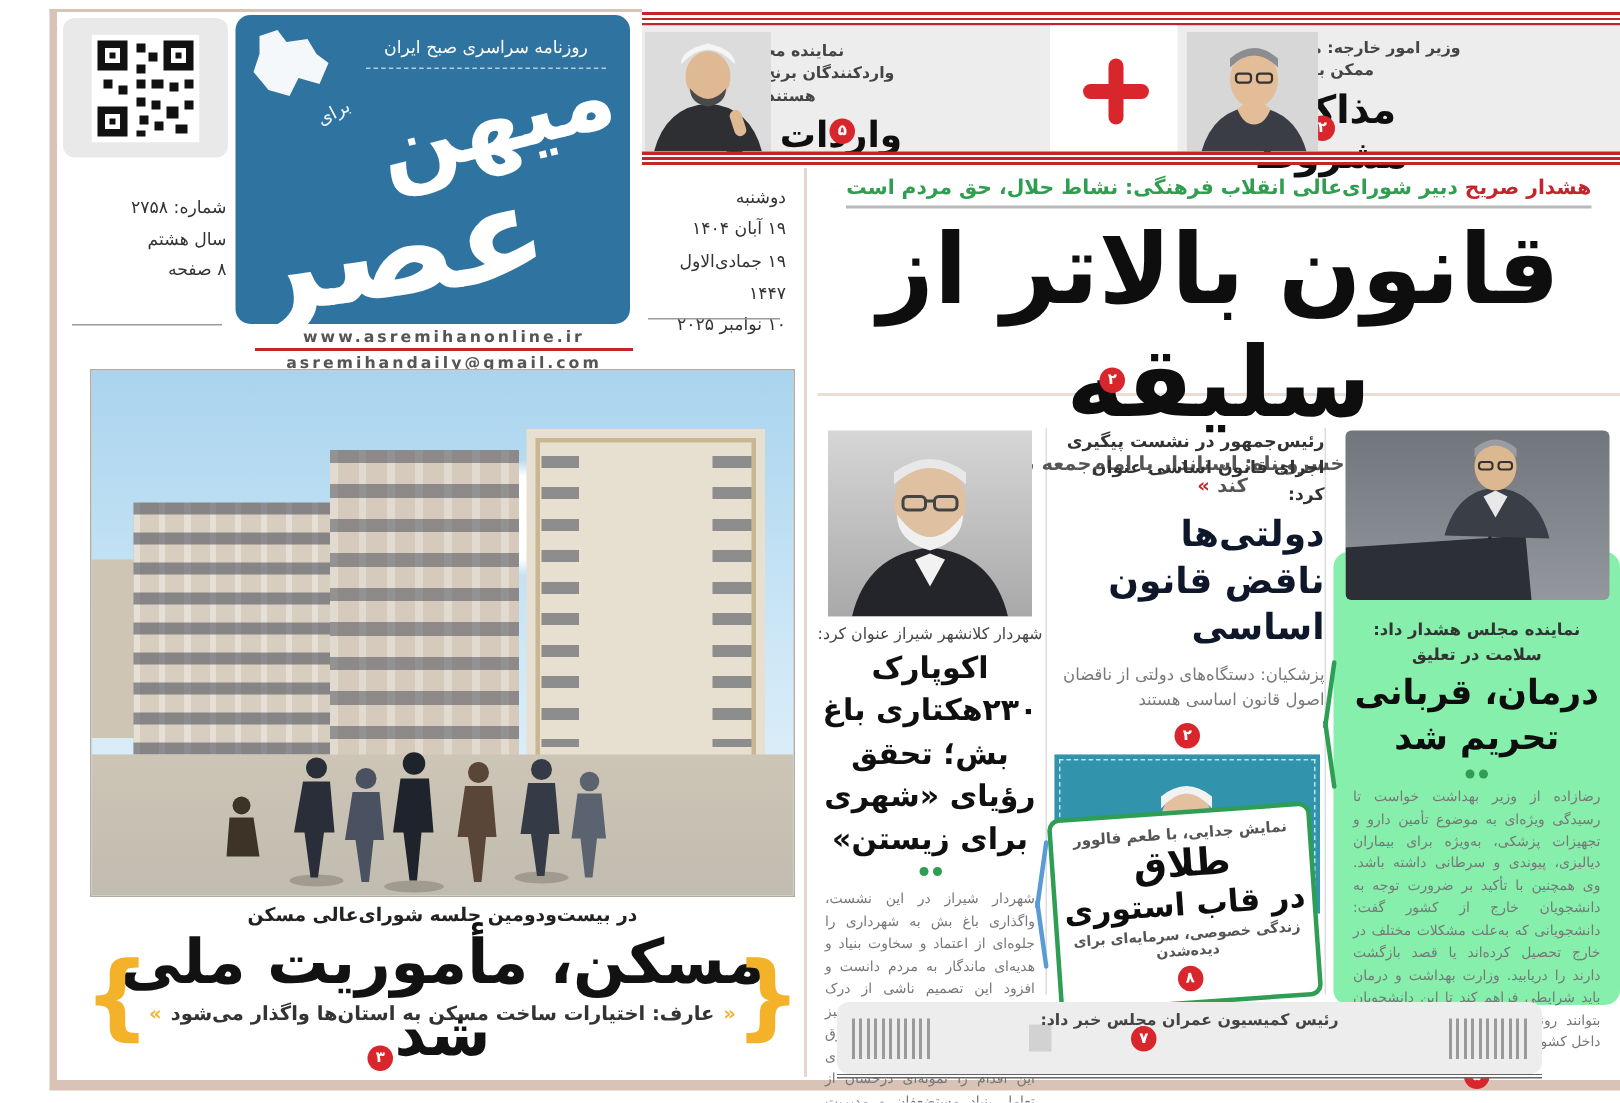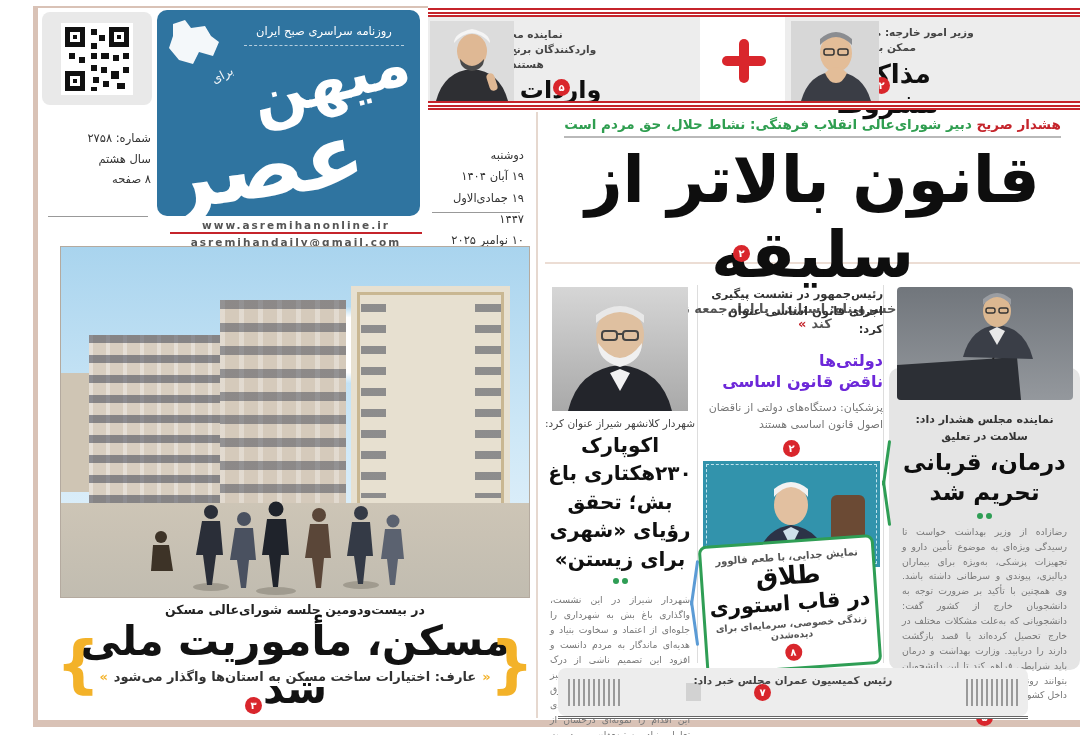--- a/index.html
+++ b/index.html
@@ -57,21 +57,21 @@
   .iran-map { position:absolute; top:8px; left:8px; }
   .weblinks { left:170px; top:219px; width:252px; text-align:center; }
   .weblinks .wrow { font-size:10.5px; letter-spacing:2px; color:#555; font-weight:bold; direction:ltr; }
   .weblinks .rbar { height:2px; background:#c5242b; margin:1px 0 2px; }
 
   
   .qrbox { left:42px; top:12px; width:110px; height:93px; background:#e9e9e9; border-radius:8px;
     display:flex; align-items:center; justify-content:center; }
   .issue { left:45px; top:128px; width:106px; text-align:right; font-size:11.5px; color:#333; line-height:1.8; }
   .issue-rule { left:48px; top:216px; width:100px; height:1px; background:#999; }
-  .datebox { left:430px; top:121px; width:94px; text-align:right; font-size:11.5px; color:#333; line-height:1.85;margin-top:24px; }
+  .datebox { left:430px; top:121px; width:94px; text-align:right; font-size:11.5px; color:#333; line-height:1.85; }
   .date-rule { left:432px; top:212px; width:88px; height:1px; background:#999; }
 
   
   .lead { left:545px; top:114px; width:535px; text-align:center; }
   .lead-kicker { display:inline-block; font-size:13.5px; font-weight:bold; border-bottom:2px solid #b9b9b9; padding-bottom:4px; }
   .lead-kicker .red { color:#c5242b; } .lead-kicker .grn { color:#2f9e50; }
   .lead-headline { font-size:65px; font-weight:900; color:#0e0e0e; margin-top:4px; letter-spacing:-1px; }
   .lead-sub { font-size:13px; font-weight:bold; color:#555; margin-top:9px; }
   .lead-sub .q { color:#c5242b; font-weight:900; margin:0 5px; }
   .lead-circle { position:absolute; left:188px; top:131px; }
@@ -109,37 +109,37 @@
   .shiraz { left:545px; top:285px; width:150px; text-align:center; }
   .shz-photo { margin:2px auto 0; width:136px; height:124px; background:linear-gradient(180deg,#d6d6d6,#a9a9a9); overflow:hidden; }
   .shz-kicker { margin-top:6px; font-size:10.5px; font-weight:normal; color:#444; }
   .shz-headline { margin-top:2px; font-size:20px; font-weight:900; color:#101010; line-height:1.42; }
   .shz-body { margin-top:8px; padding:0 5px; font-size:9.3px; color:#777; text-align:justify; line-height:1.62; }
   .shz-brace { left:688px; top:560px; }
 
   
   .pres { left:700px; top:286px; width:183px; text-align:right; }
   .pres-kicker { font-size:11.5px; font-weight:bold; color:#333; line-height:1.5; }
-  .pres-headline { margin-top:13px; font-size:16px; font-weight:900; color:#6d28d9; line-height:1.3; }
+  .pres-headline { margin-top:3px; font-size:24px; font-weight:900; color:#0f172a; line-height:1.3; }
   .pres-sub { margin-top:7px; font-size:11px; color:#777; line-height:1.55; }
   .pres-circle { margin:7px auto 2px; }
   .pres-photo { margin:4px auto 0; width:177px; height:106px; background:#2f93ad; position:relative; overflow:hidden;
     outline:1px dashed #bfe3ee; outline-offset:-4px; }
 
   
   .divorce { left:702px; top:540px; width:176px; height:130px; transform:rotate(-4deg);
     border:3px solid #2f9e55; border-radius:8px; background:#fff; text-align:center; padding-top:8px; }
   .dv-kicker { font-size:10px; font-weight:bold; color:#555; }
   .dv-h1 { font-size:25px; font-weight:900; color:#0e0e0e; line-height:1.15; }
   .dv-h2 { font-size:21px; font-weight:900; color:#0e0e0e; }
   .dv-sub { margin-top:3px; font-size:9.5px; font-weight:bold; color:#555; }
   .dv-circle { margin:4px auto 0; }
 
   
-  .health-panel { left:889px; top:368px; width:191px; height:302px; background:#e5e5e5; border-radius:10px; text-align:center; }
+  .health-panel { left:889px; top:368px; width:191px; height:302px; background:#86efac; border-radius:10px; text-align:center; }
   .health-photo { left:897px; top:287px; width:176px; height:113px; border-radius:4px; overflow:hidden;
     background:linear-gradient(180deg,#71767c,#94989d); }
   .h-kicker { padding-top:44px; font-size:11px; font-weight:bold; color:#333; line-height:1.5; }
   .h-headline { margin-top:3px; font-size:23px; font-weight:900; color:#0e0e0e; line-height:1.3; }
   .h-dots { margin-top:5px; }
   .h-body { margin-top:6px; padding:0 13px; font-size:9.3px; color:#777; text-align:justify; line-height:1.6; }
   .h-circle { margin:6px auto 0; }
   .h-brace { left:880px; top:440px; }
 
   

